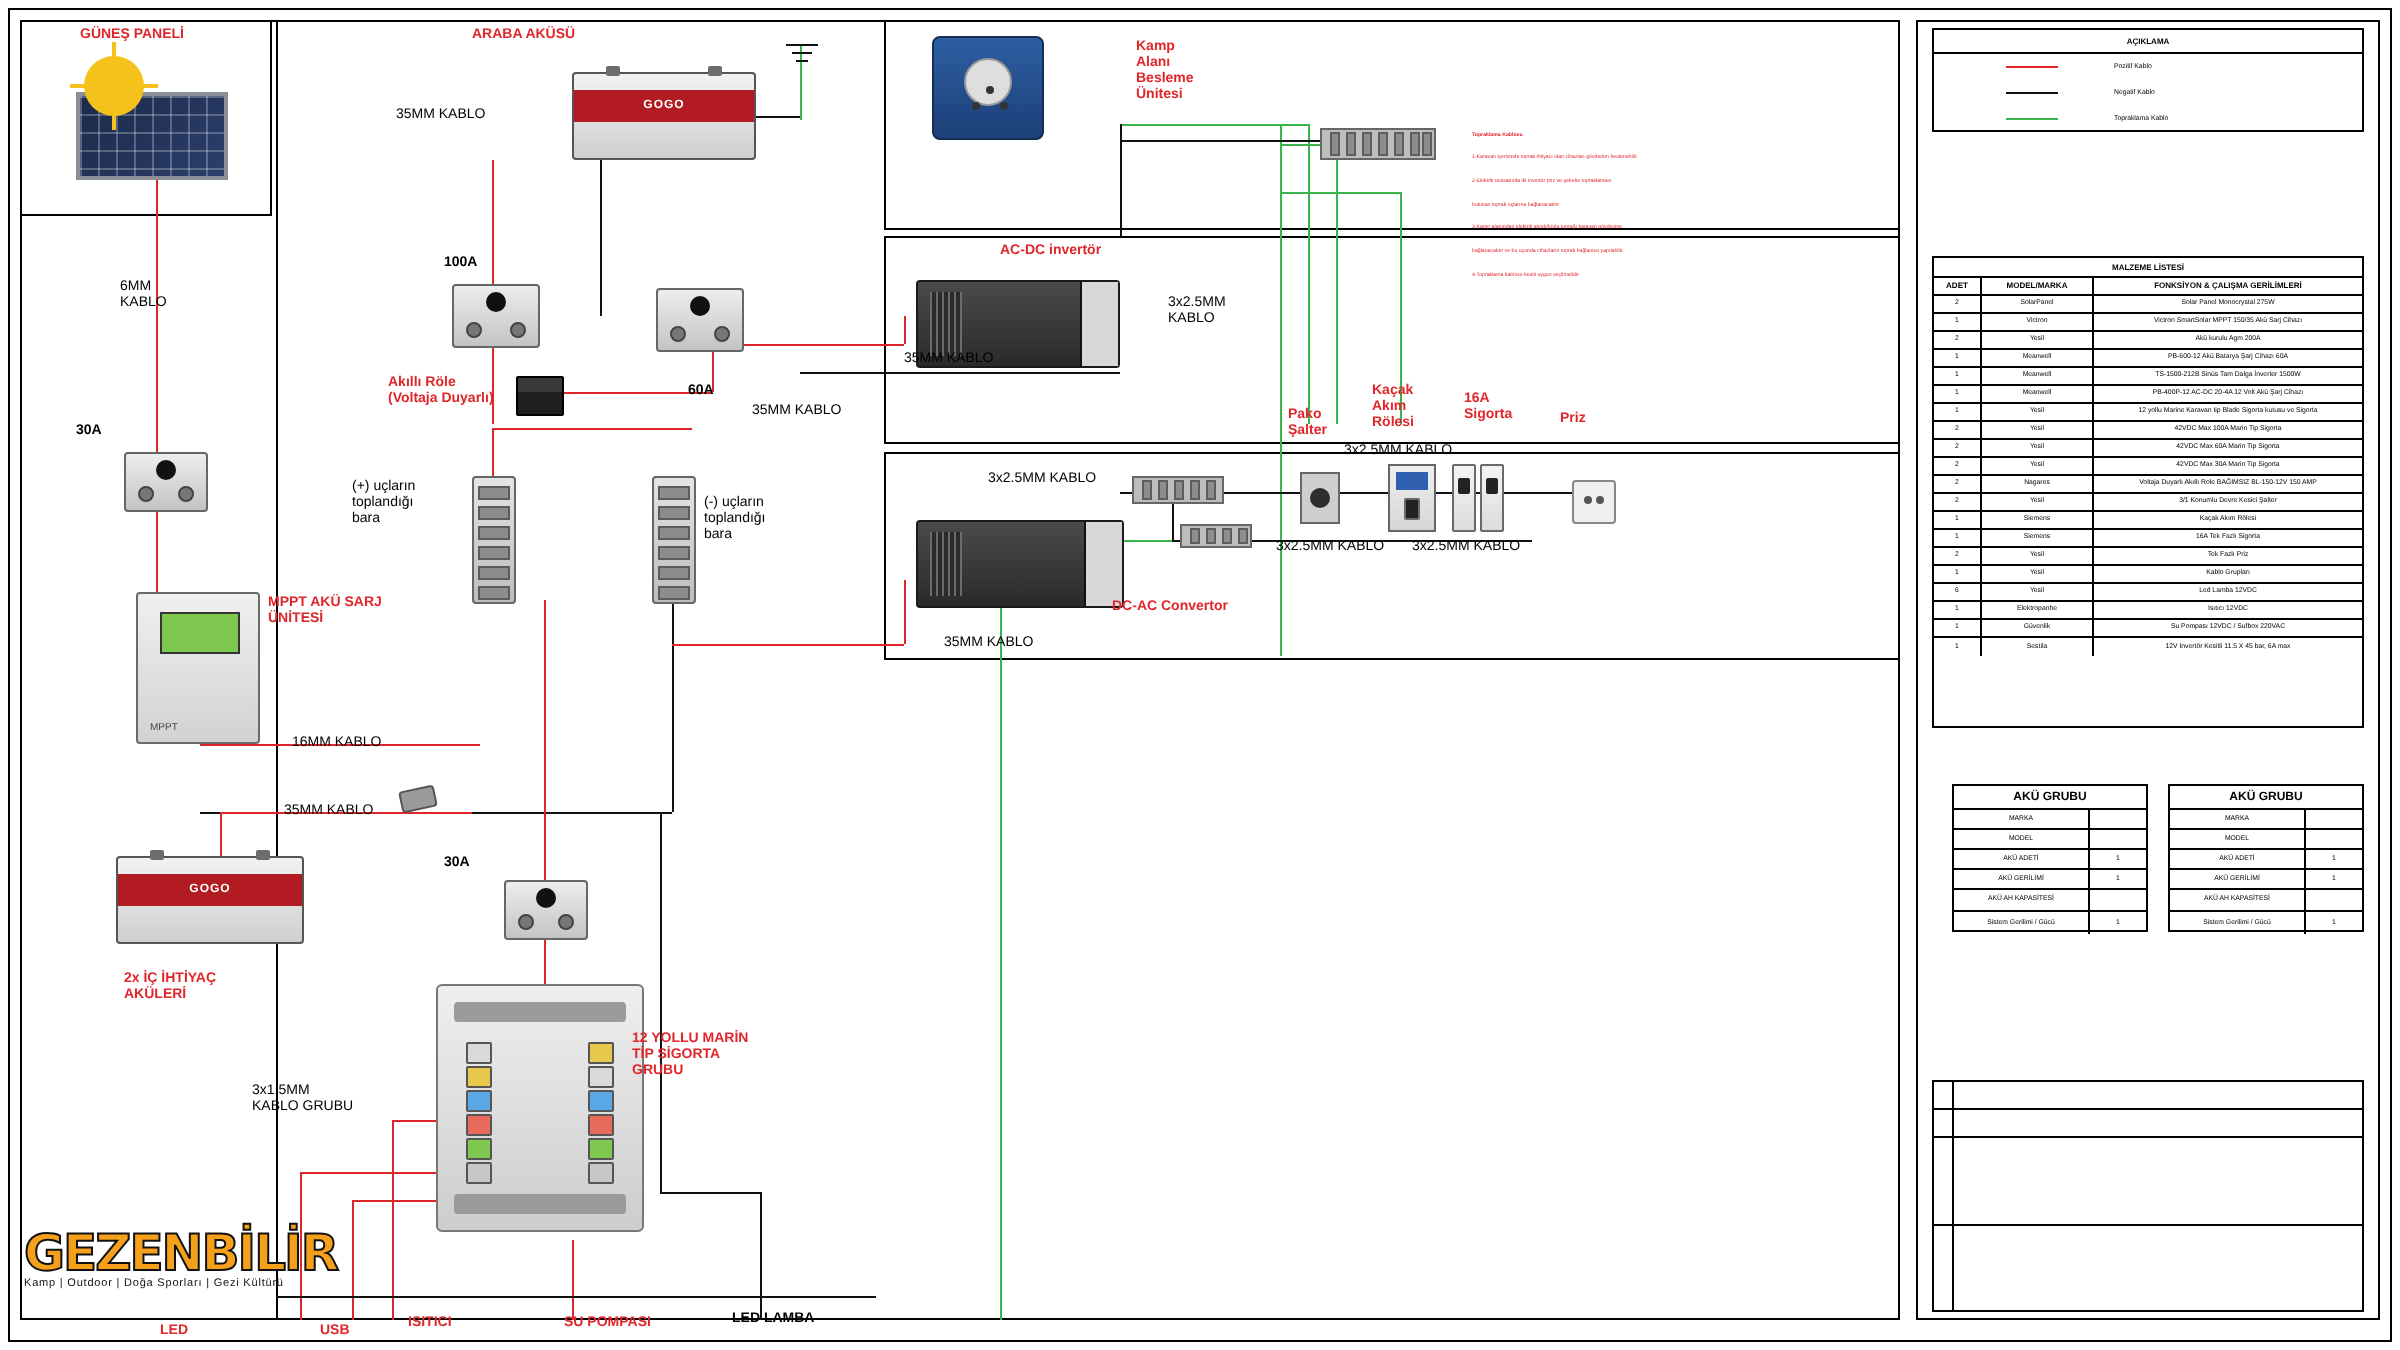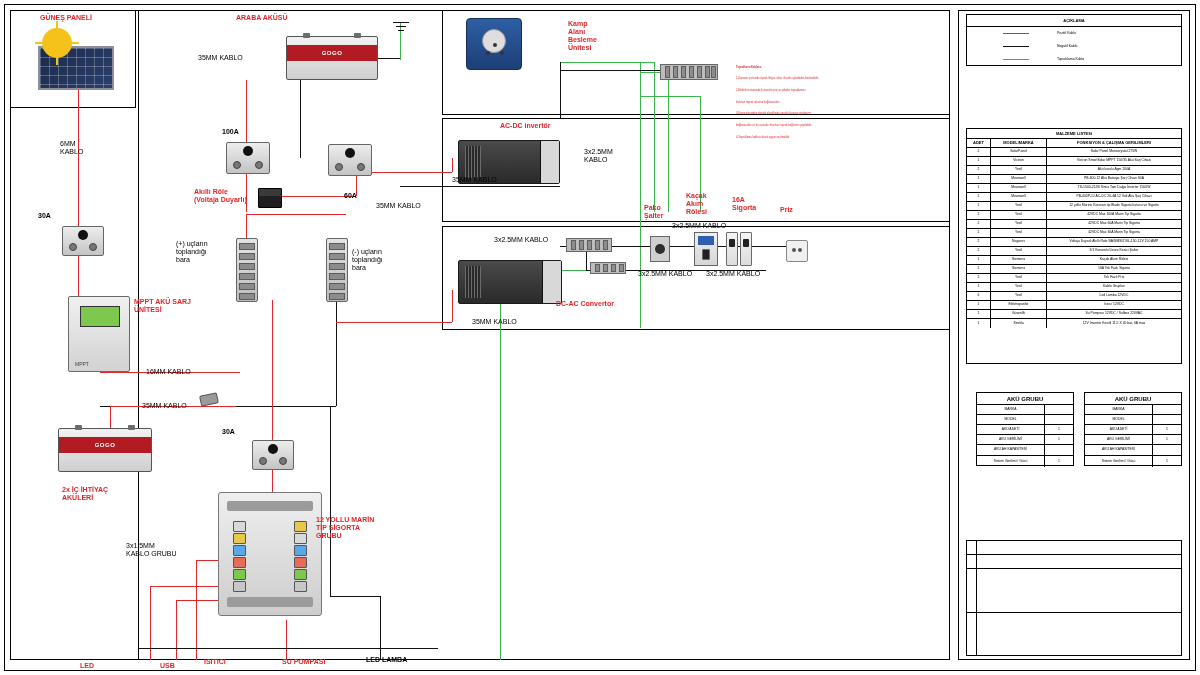--- a/index.html
+++ b/index.html
@@ -613,14 +613,18 @@
     <div class="row" style="height:44px;">
         <div class="c" style="width:10px;"></div>
         <div class="c" style="flex:1;border-right:none;"></div>
       </div>
     <div class="row" style="height:42px;border-bottom:none;">
         <div class="c" style="width:10px;"></div>
         <div class="c" style="flex:1;border-right:none;"></div>
       </div>
   </div>
 
+  <div class="logo">
+    <div class="word">GEZENBİLİR</div>
+    <div class="sub">Kamp | Outdoor | Doğa Sporları | Gezi Kültürü</div>
+  </div>
 
 </div>
 
 </body></html>

